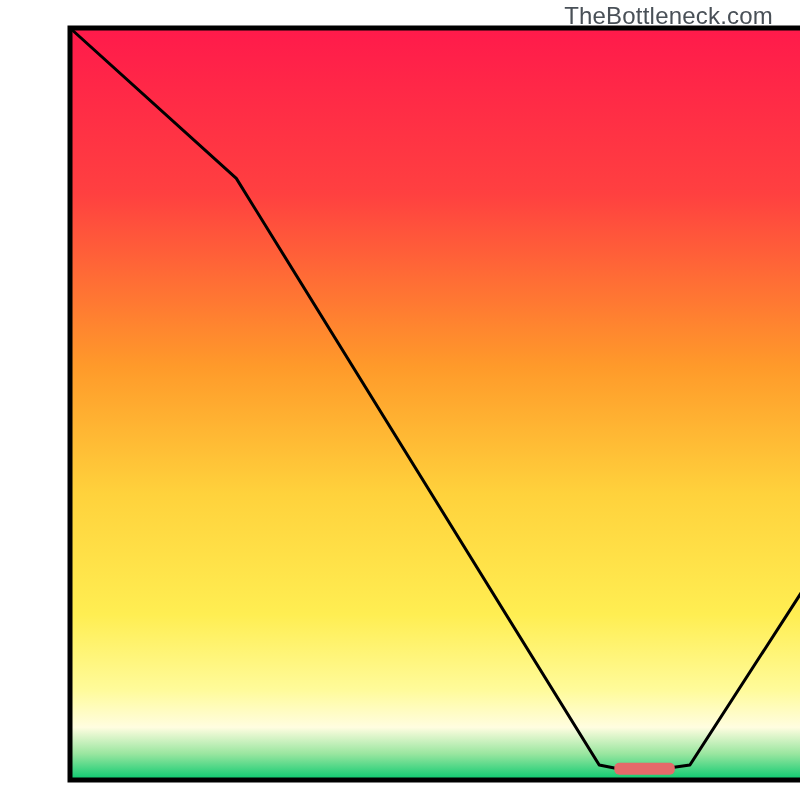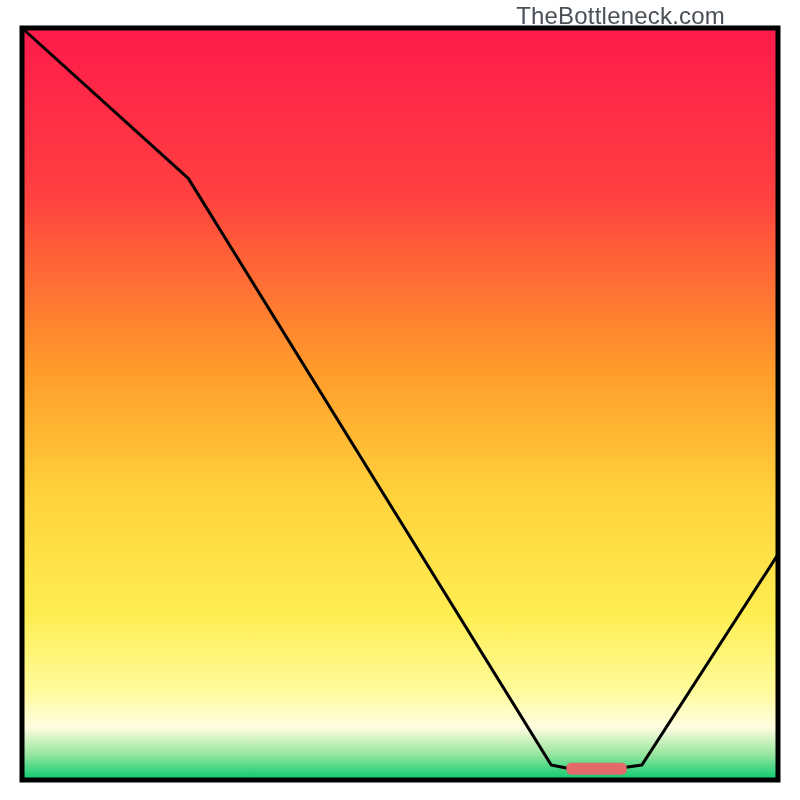--- a/index.html
+++ b/index.html
@@ -9,20 +9,21 @@
     height: 800px;
     overflow: hidden;
     background: #ffffff;
     font-family: Arial, Helvetica, sans-serif;
   }
   .frame {
     position: relative;
     width: 731px;
     height: 800px;
     box-sizing: border-box;
+    margin-left: 48px;
   }
   .watermark {
     position: absolute;
     top: 2px;
     right: 6px;
     font-size: 24px;
     font-weight: 500;
     color: #495057;
     letter-spacing: 0.2px;
     z-index: 10;

